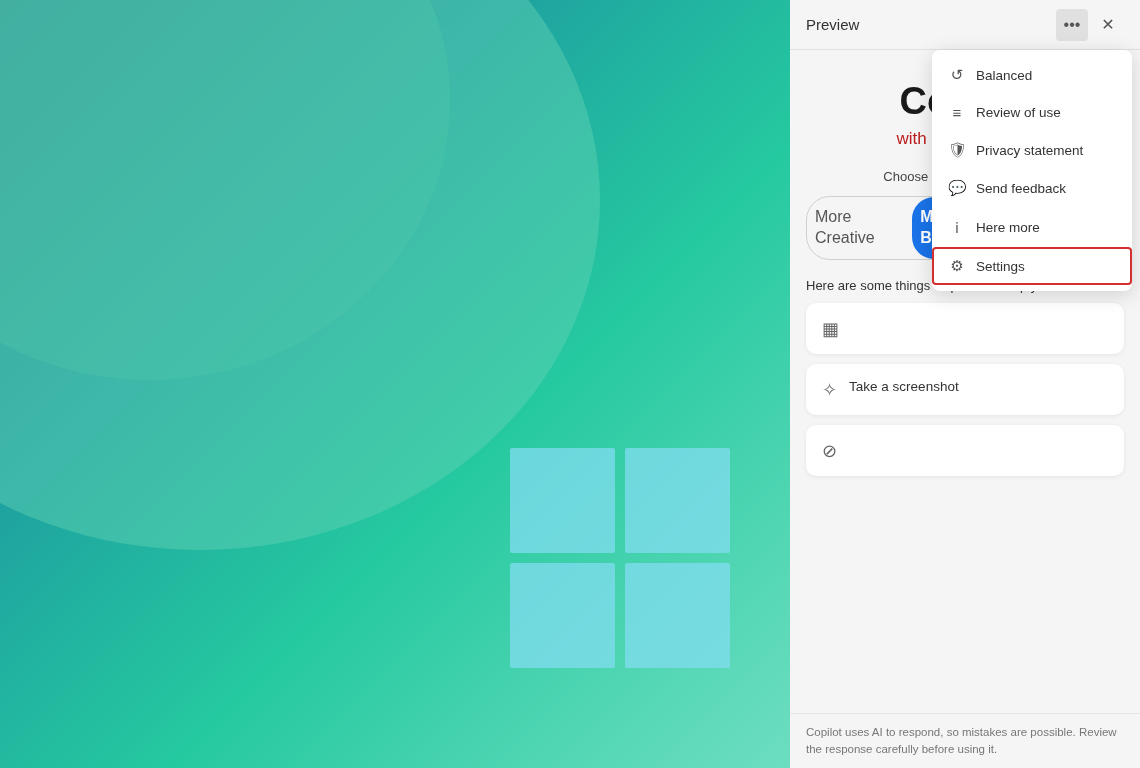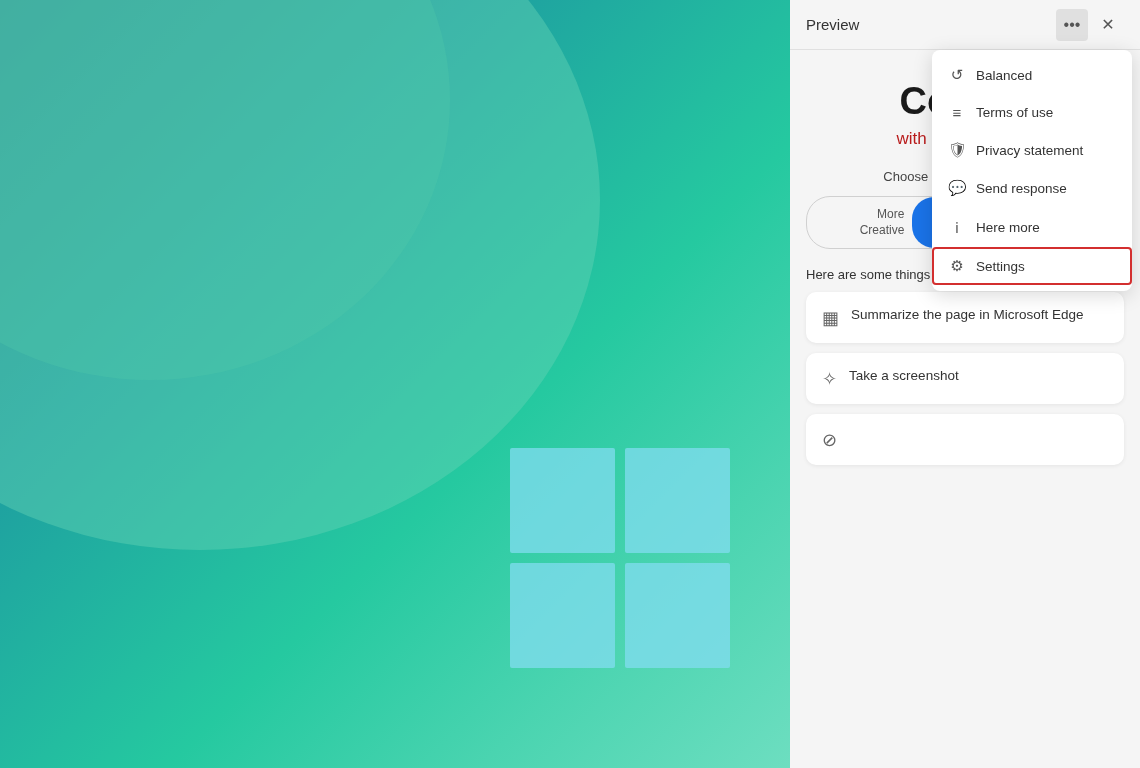--- a/index.html
+++ b/index.html
@@ -195,23 +195,23 @@
       border-radius: 24px;
       overflow: hidden;
     }
 
     .style-btn {
       flex: 1;
       padding: 10px 8px;
       border: none;
       background: transparent;
       cursor: pointer;
-      font-size: 12px;
+      font-size: 16px;
       color: #555;
-      text-align: right;
+      text-align: left;
       line-height: 1.3;
     }
 
     .style-btn.active {
       background: #1a73e8;
       color: white;
       border-radius: 22px;
       font-weight: 600;
     }
 
@@ -285,29 +285,29 @@
     </div>
   </div>
 
   <div class="dropdown-menu">
     <div class="menu-item">
       <span class="menu-icon">↺</span>
       <span>Balanced</span>
     </div>
     <div class="menu-item">
       <span class="menu-icon">≡</span>
-      <span>Terms of use</span>
+      <span>Review of use</span>
     </div>
     <div class="menu-item">
       <span class="menu-icon">🛡</span>
       <span>Privacy statement</span>
     </div>
     <div class="menu-item">
       <span class="menu-icon">💬</span>
-      <span>Send response</span>
+      <span>Send feedback</span>
     </div>
     <div class="menu-item">
       <span class="menu-icon">ℹ</span>
       <span>Here more</span>
     </div>
     <div class="menu-item highlighted">
       <span class="menu-icon">⚙</span>
       <span>Settings</span>
     </div>
   </div>
@@ -327,28 +327,28 @@
     <div class="style-buttons">
       <button class="style-btn">More<br>Creative</button>
       <button class="style-btn active">More<br>Balanced</button>
       <button class="style-btn">More<br>Precise</button>
     </div>
 
     <div class="things-label">Here are some things Copilot can help you do</div>
 
     <div class="suggestion-card">
       <span class="card-icon">▦</span>
-      <span class="card-text">Summarize the page in Microsoft Edge</span>
     </div>
 
     <div class="suggestion-card">
       <span class="card-icon">✧</span>
       <span class="card-text">Take a screenshot</span>
     </div>
 
     <div class="suggestion-card">
       <span class="card-icon">⊘</span>
     </div>
 
   </div>
 
+  <div class="footer">Copilot uses AI to respond, so mistakes are possible. Review the response carefully before using it.</div>
 
 </div>
 
 </body></html>

